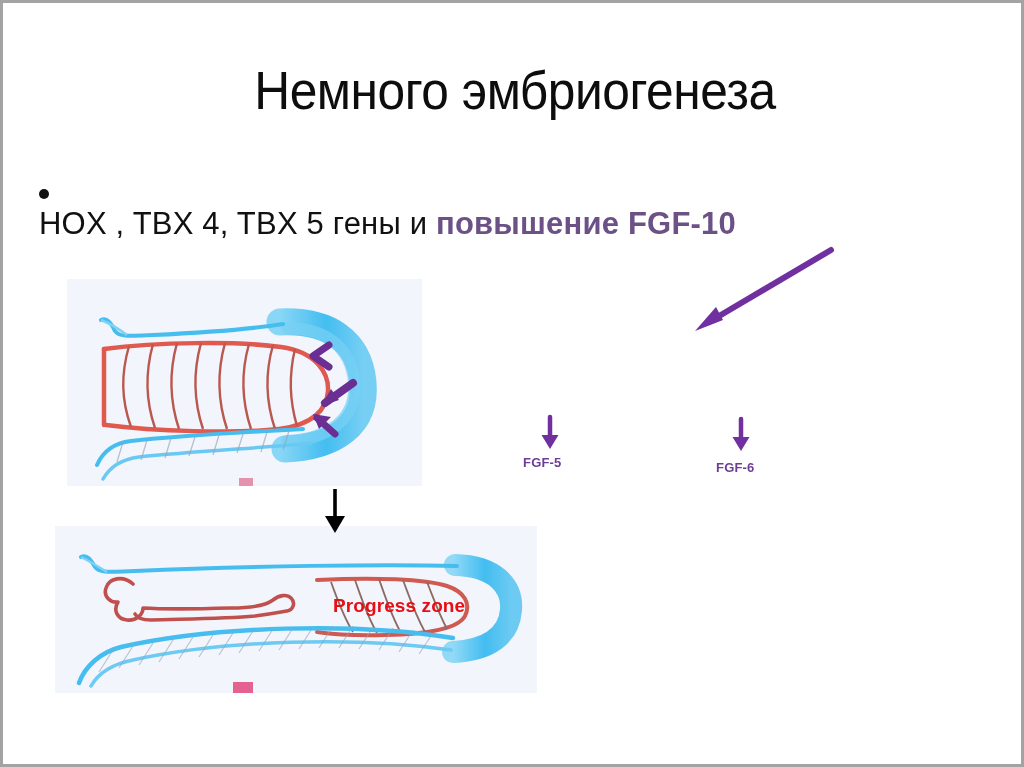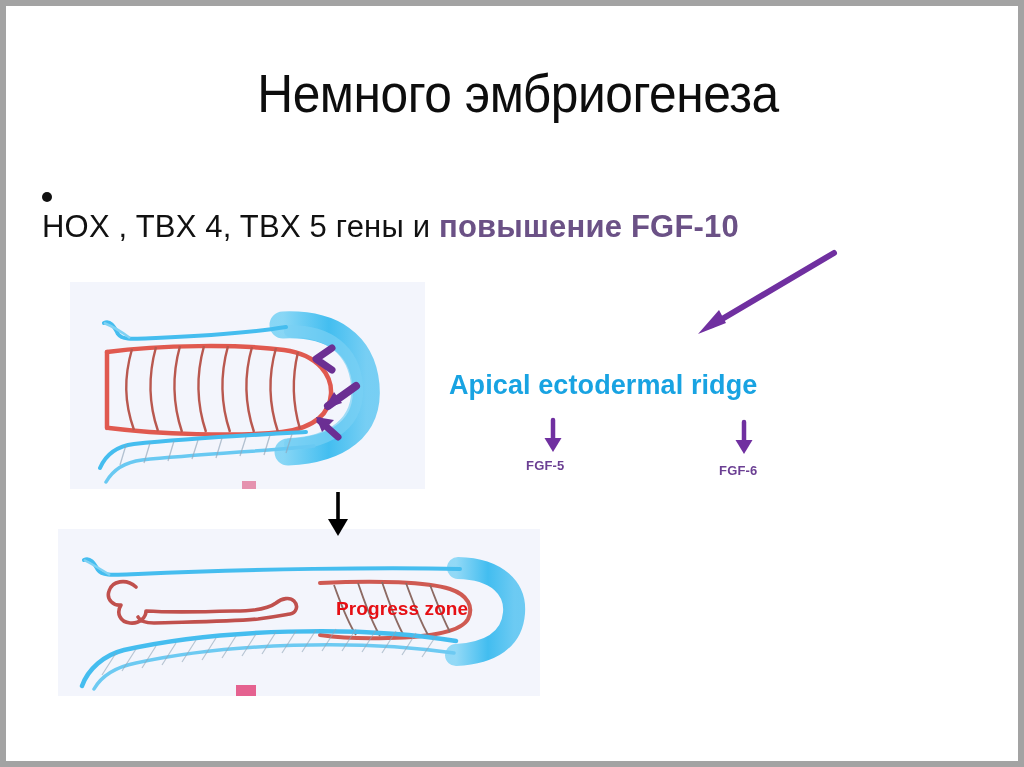--- a/index.html
+++ b/index.html
@@ -12,21 +12,21 @@
     height: 767px;
     position: relative;
     overflow: hidden;
     font-family: "Liberation Sans", sans-serif;
     -webkit-font-smoothing: antialiased;
   }
   .slide {
     position: absolute;
     inset: 0;
     background: #ffffff;
-    border: 6px solid #a3a3a3;
+    border: 3px solid #a3a3a3;
     box-sizing: border-box;
   }
 
   
   .slide-title {
     position: absolute;
     left: 0;
     top: 57px;
     width: 1024px;
     text-align: center;
@@ -237,21 +237,20 @@
       <path d="M58 124 L 44 146 M78 120 L 64 142 M98 117 L 84 139 M118 114 L 104 136
                M138 111 L 124 133 M158 109 L 144 131 M178 107 L 164 129 M198 105 L 184 127
                M218 103 L 204 125 M238 102 L 224 124 M258 101 L 244 123 M278 100 L 264 122
                M298 100 L 284 122 M318 101 L 304 123 M338 102 L 324 124 M358 104 L 344 126
                M378 107 L 364 128" fill="none" stroke="#8fa5b8" stroke-width="1.2" opacity="0.6"></path>
 
       <rect x="178" y="156" width="20" height="11" fill="#e0306c" opacity="0.75"></rect>
     </svg>
   </div>
 
-  <div class="aer-label">Apical ectodermal ridge</div>
 
   <div class="fgf-label" id="fgf5-label">FGF-5</div>
 
   <div class="fgf-label" id="fgf6-label">FGF-6</div>
 
   <div class="progress-label">Progress zone</div>
 
   <div class="arrow-layer">
 
     <svg id="arrow-diagonal" viewBox="0 0 160 100">

